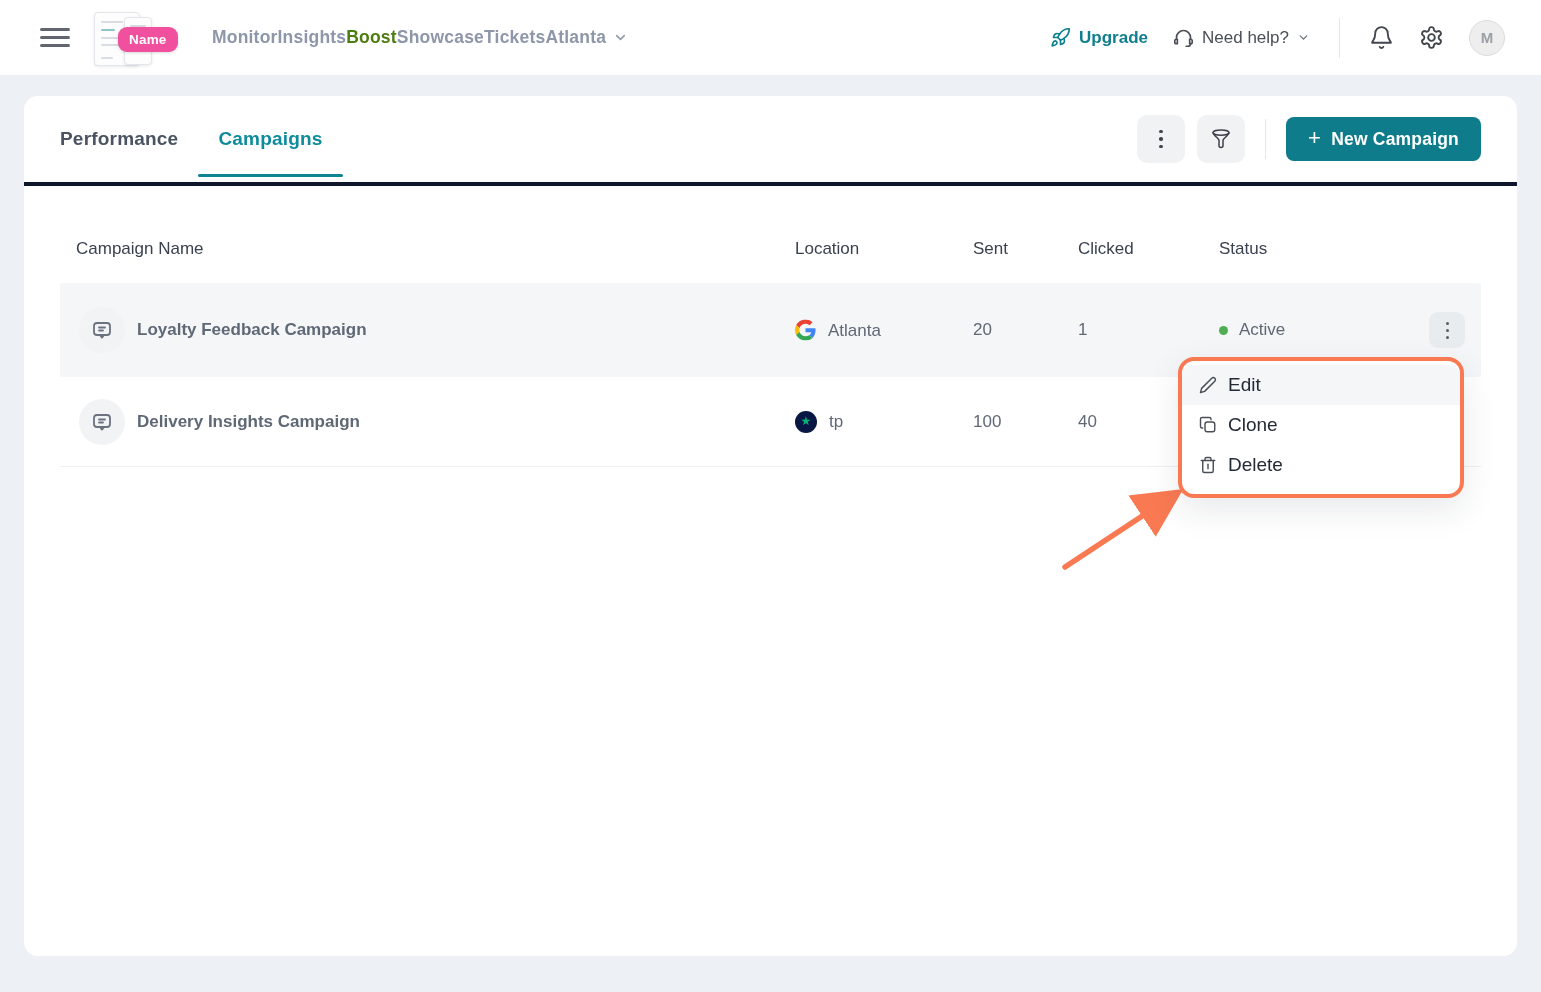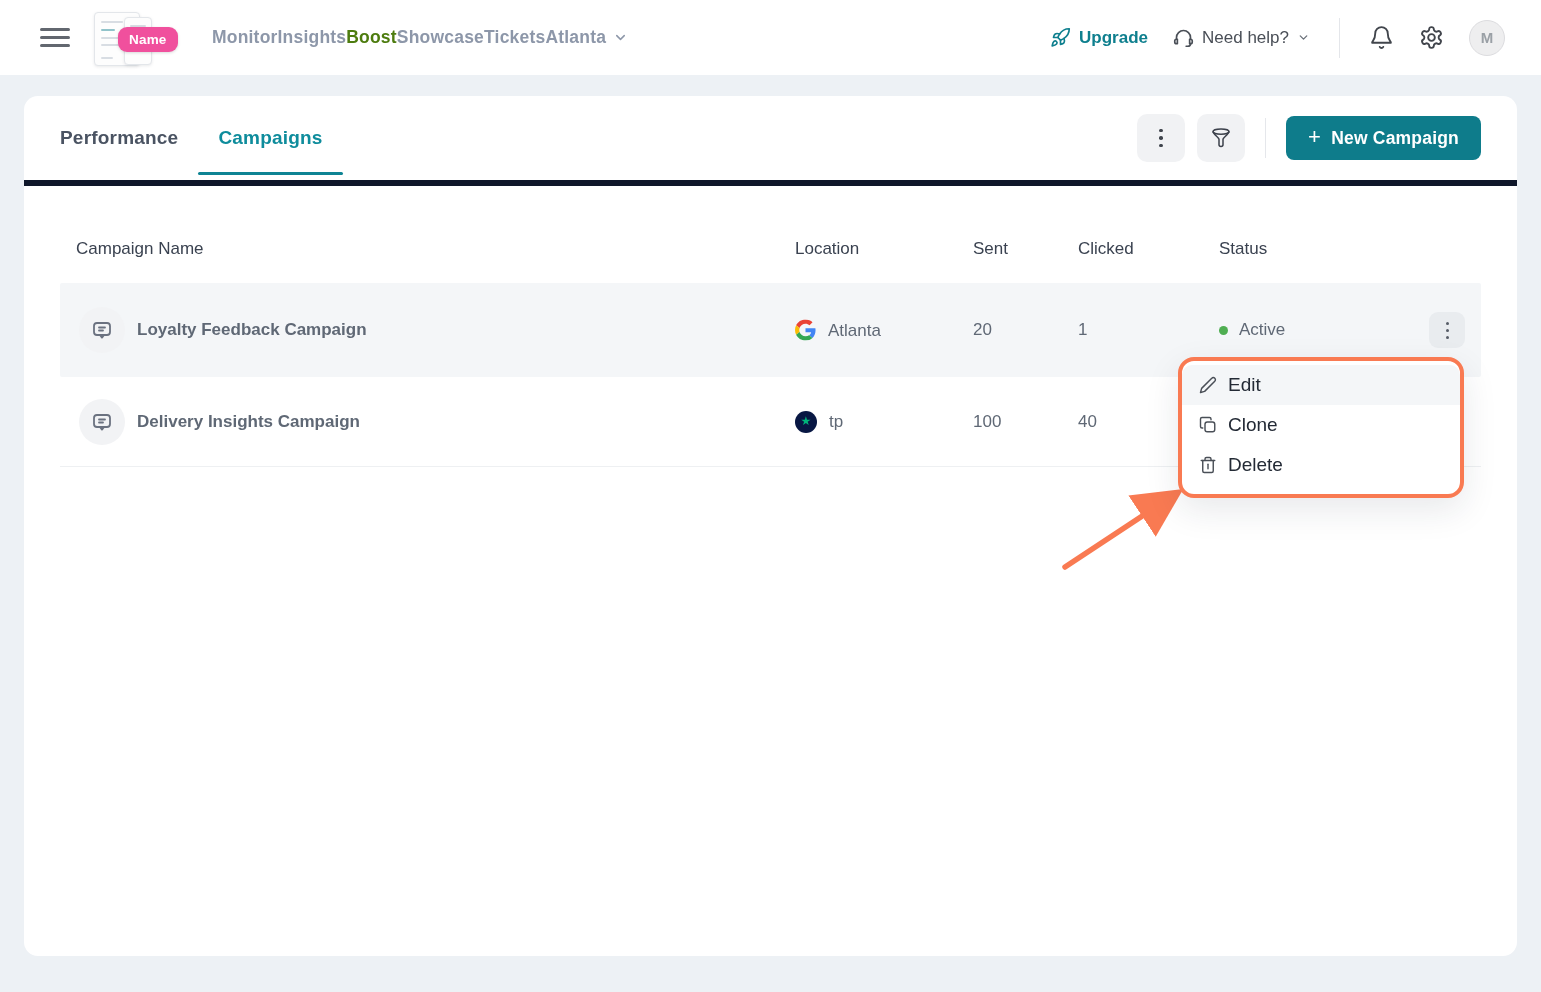--- a/index.html
+++ b/index.html
@@ -58,21 +58,21 @@
 
   
   .card {
     position:absolute; left:24px; top:96px;
     width:1493px; height:860px;
     background:#ffffff; border-radius:14px;
   }
   .card-header {
     height:90px; padding:0 36px;
     display:flex; align-items:center;
-    border-bottom:6px solid #0f172a;
+    border-bottom:4px solid #0f172a;
   }
   .tabs { display:flex; gap:40px; height:100%; }
   .tab {
     height:100%; display:flex; align-items:center;
     font-size:19px; font-weight:700; color:#4a5362;
     cursor:pointer; position:relative; letter-spacing:.2px;
   }
   .tab.active { color:#0e8c9c; }
   .tab.active::after {
     content:""; position:absolute; left:-20px; right:-20px; bottom:5px;

